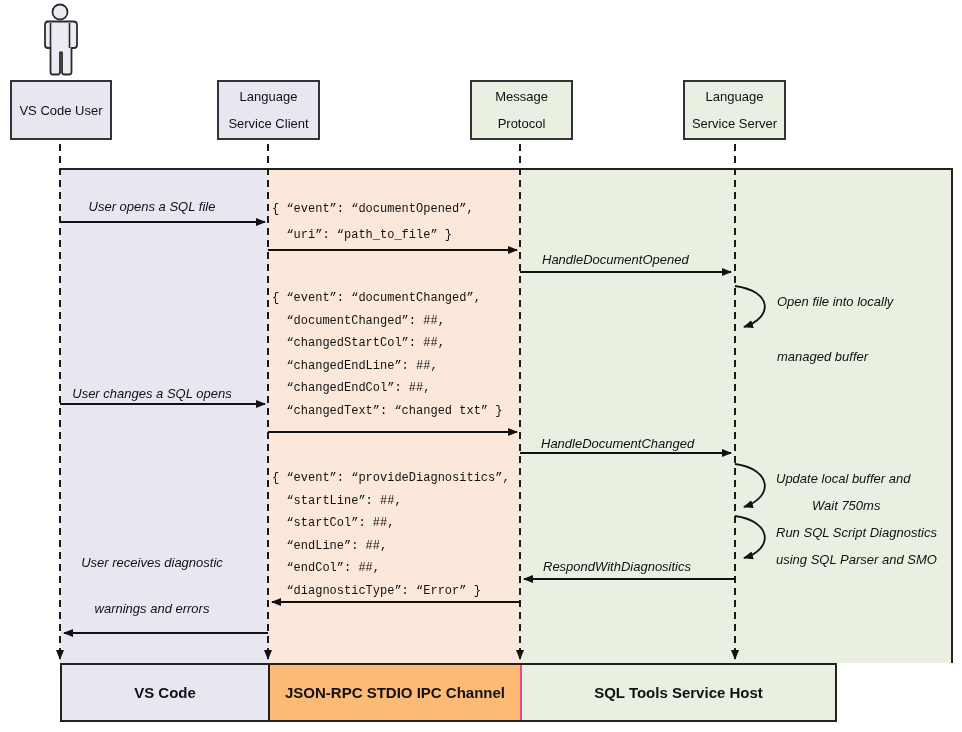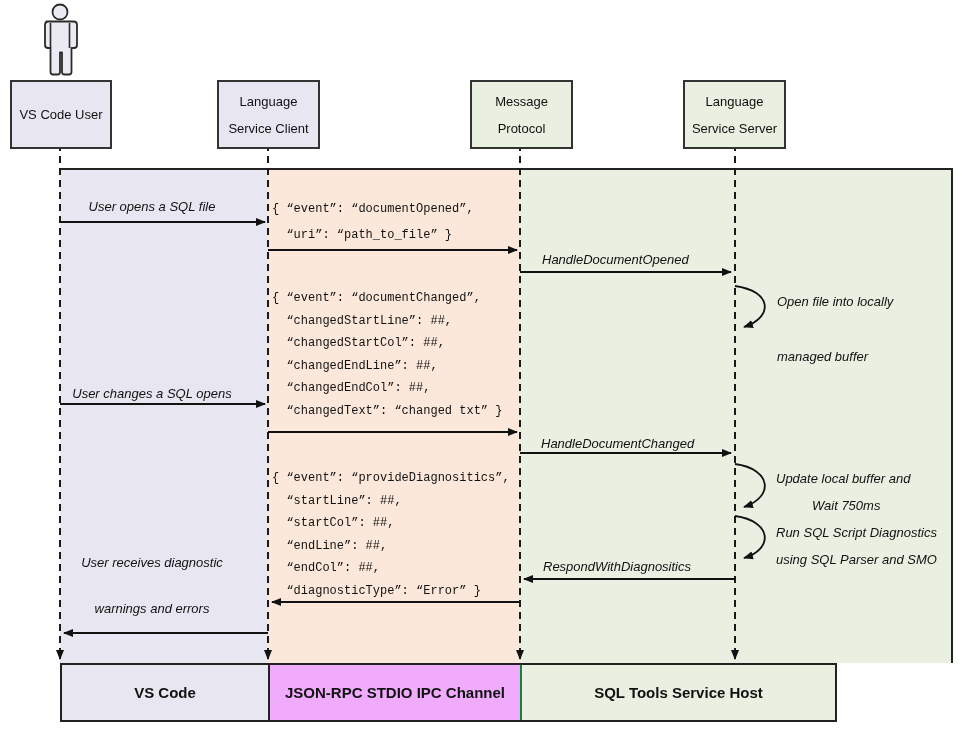--- a/index.html
+++ b/index.html
@@ -3,21 +3,21 @@
 <meta charset="utf-8">
 <style>
   html,body { margin:0; padding:0; background:#ffffff; }
   .canvas {
     position:relative; width:962px; height:732px; background:#ffffff;
     font-family:"Liberation Sans", sans-serif; color:#111111; overflow:hidden;
   }
 
   
   .hbox {
-    position:absolute; top:80px; height:69px; box-sizing:border-box;
+    position:absolute; top:80px; height:60px; box-sizing:border-box;
     border:2px solid #333333; display:flex; flex-direction:column;
     justify-content:center; align-items:center; font-size:13px; line-height:27px;
     text-align:center;
   }
   .hbox.lav { background:#e8e7f1; }
   .hbox.grn { background:#e9efe1; }
   #box-user    { left:10px;  width:102px; }
   #box-client  { left:217px; width:103px; }
   #box-proto   { left:470px; width:103px; }
   #box-server  { left:683px; width:103px; }
@@ -36,22 +36,22 @@
   
   .footer {
     position:absolute; left:60px; top:663px; width:777px; height:59px;
     box-sizing:border-box; border:2px solid #222222; display:flex;
   }
   .fbox {
     box-sizing:border-box; display:flex; align-items:center; justify-content:center;
     font-weight:bold; font-size:15px;
   }
   .fbox.lav { flex:0 0 206px; background:#e8e7f1; }
-  .fbox.pch { flex:0 0 252px; background:#f0abfc; border-left:2px solid #222222; }
-  .fbox.grn { flex:1;         background:#e9efe1; border-left:2px solid #15803d; }
+  .fbox.pch { flex:0 0 252px; background:#fdba74; border-left:2px solid #222222; }
+  .fbox.grn { flex:1;         background:#e9efe1; border-left:2px solid #ec4899; }
 
   
   .lifeline {
     position:absolute; top:144px; height:506px; width:2px;
     background:repeating-linear-gradient(to bottom, #1a1a1a 0 7px, transparent 7px 12px);
   }
   #ll-user   { left:59px; }
   #ll-client { left:267px; }
   #ll-proto  { left:519px; }
   #ll-server { left:734px; }
@@ -151,21 +151,21 @@
   <div class="lbl" style="left:543px; top:559px;">RespondWithDiagnositics</div>
   <div class="lbl center" style="top:555px;">User receives diagnostic</div>
   <div class="lbl center" style="top:601px;">warnings and errors</div>
 
   <div class="mono" id="msg-opened" style="top:196px;">
     <div class="mline">{ “event”: “documentOpened”,</div>
     <div class="mline">  “uri”: “path_to_file” }</div>
   </div>
   <div class="mono" id="msg-changed" style="top:287px;">
     <div class="mline">{ “event”: “documentChanged”,</div>
-    <div class="mline">  “changedStartLine”: ##,</div>
+    <div class="mline">  “documentChanged”: ##,</div>
     <div class="mline">  “changedStartCol”: ##,</div>
     <div class="mline">  “changedEndLine”: ##,</div>
     <div class="mline">  “changedEndCol”: ##,</div>
     <div class="mline">  “changedText”: “changed txt” }</div>
   </div>
   <div class="mono" id="msg-diag" style="top:467px;">
     <div class="mline">{ “event”: “provideDiagnositics”,</div>
     <div class="mline">  “startLine”: ##,</div>
     <div class="mline">  “startCol”: ##,</div>
     <div class="mline">  “endLine”: ##,</div>

